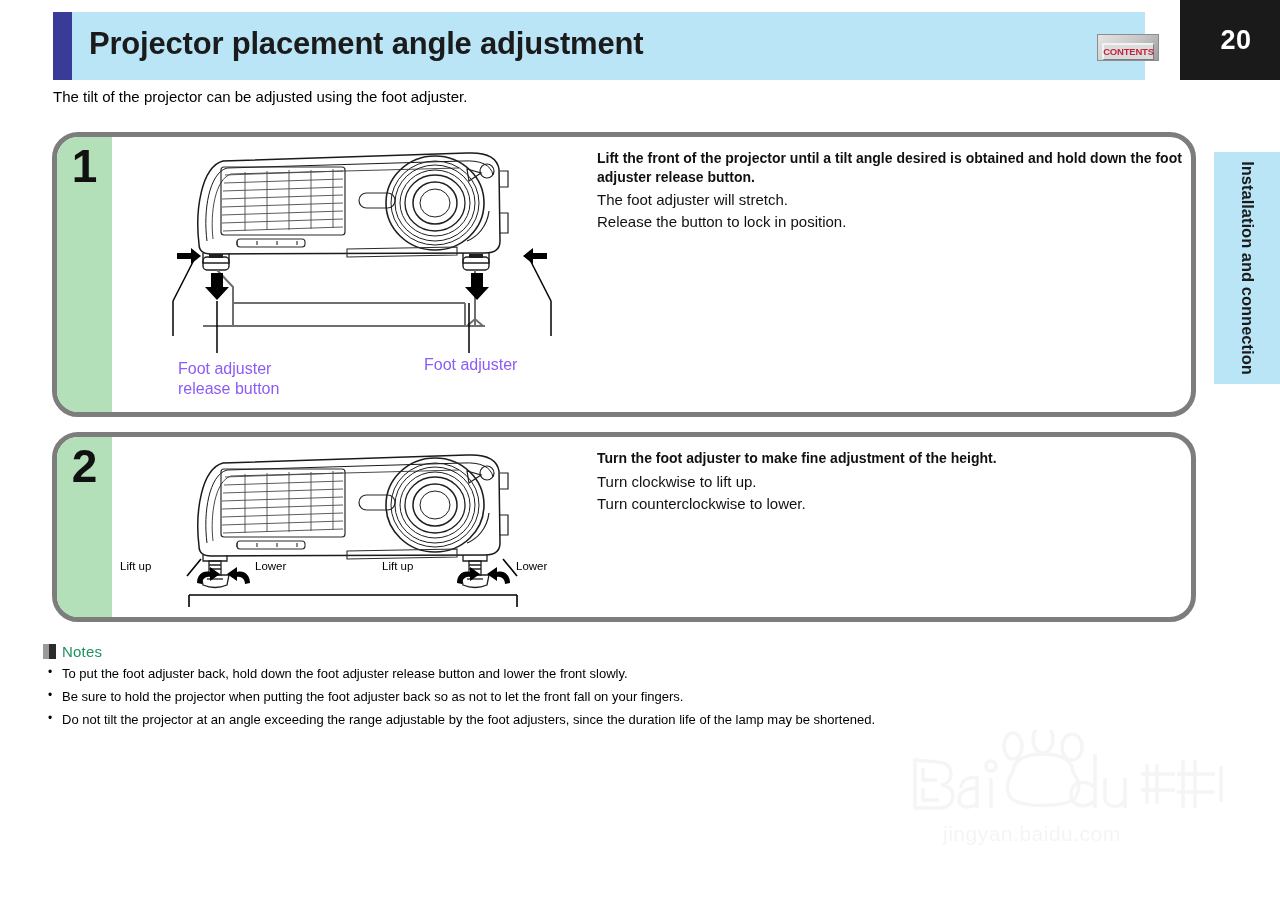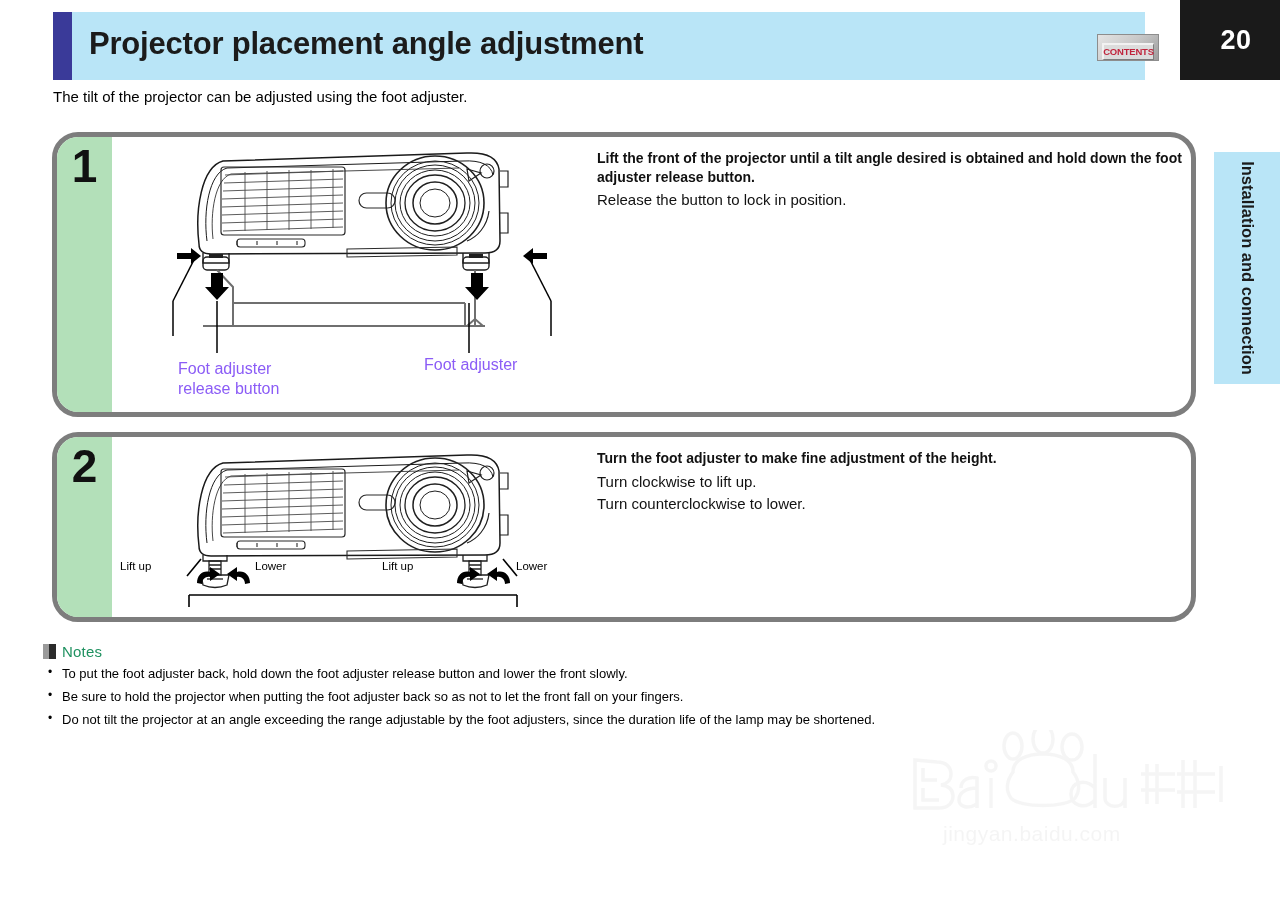--- a/index.html
+++ b/index.html
@@ -196,20 +196,21 @@
 </div>
 
 <div class="step-panel" id="step-1">
   <div class="step-num-col">
     <div class="step-num">1</div>
   </div>
   <div class="step-body">
 
     <div class="instr">
       <div class="head">Lift the front of the projector until a tilt angle desired is obtained and hold down the foot adjuster release button.</div>
+      <div class="sub">The foot adjuster will stretch.</div>
       <div class="sub">Release the button to lock in position.</div>
     </div>
 
     <svg style="position:absolute;left:55px;top:4px;" width="420" height="215" viewBox="0 0 420 215">
       <g fill="none" stroke="#1a1a1a" stroke-width="1.5" stroke-linejoin="round">
 
         <path d="M32,103 C28,70 34,26 56,20 L300,12 C320,11 330,16 332,28
                  L333,100 C333,108 328,112 318,112 L44,113 C36,113 32,110 32,103 Z"></path>
         <path d="M40,100 C36,70 42,32 60,27 L296,20 C314,19 324,24 326,34" stroke-width="1"></path>
         <path d="M46,98 C43,72 48,38 64,33 L292,27" stroke-width="0.8"></path>

